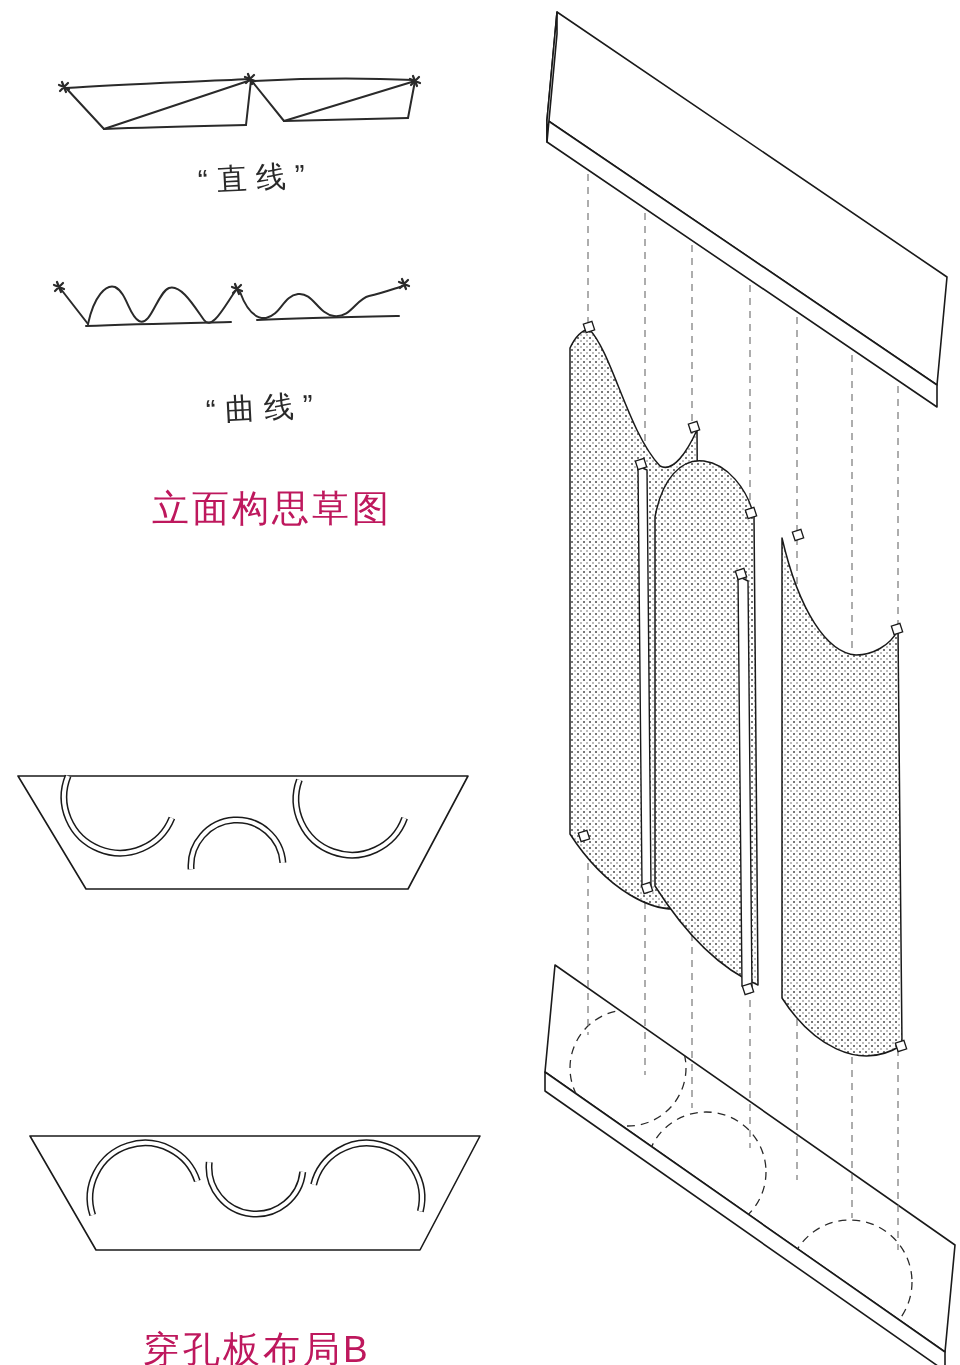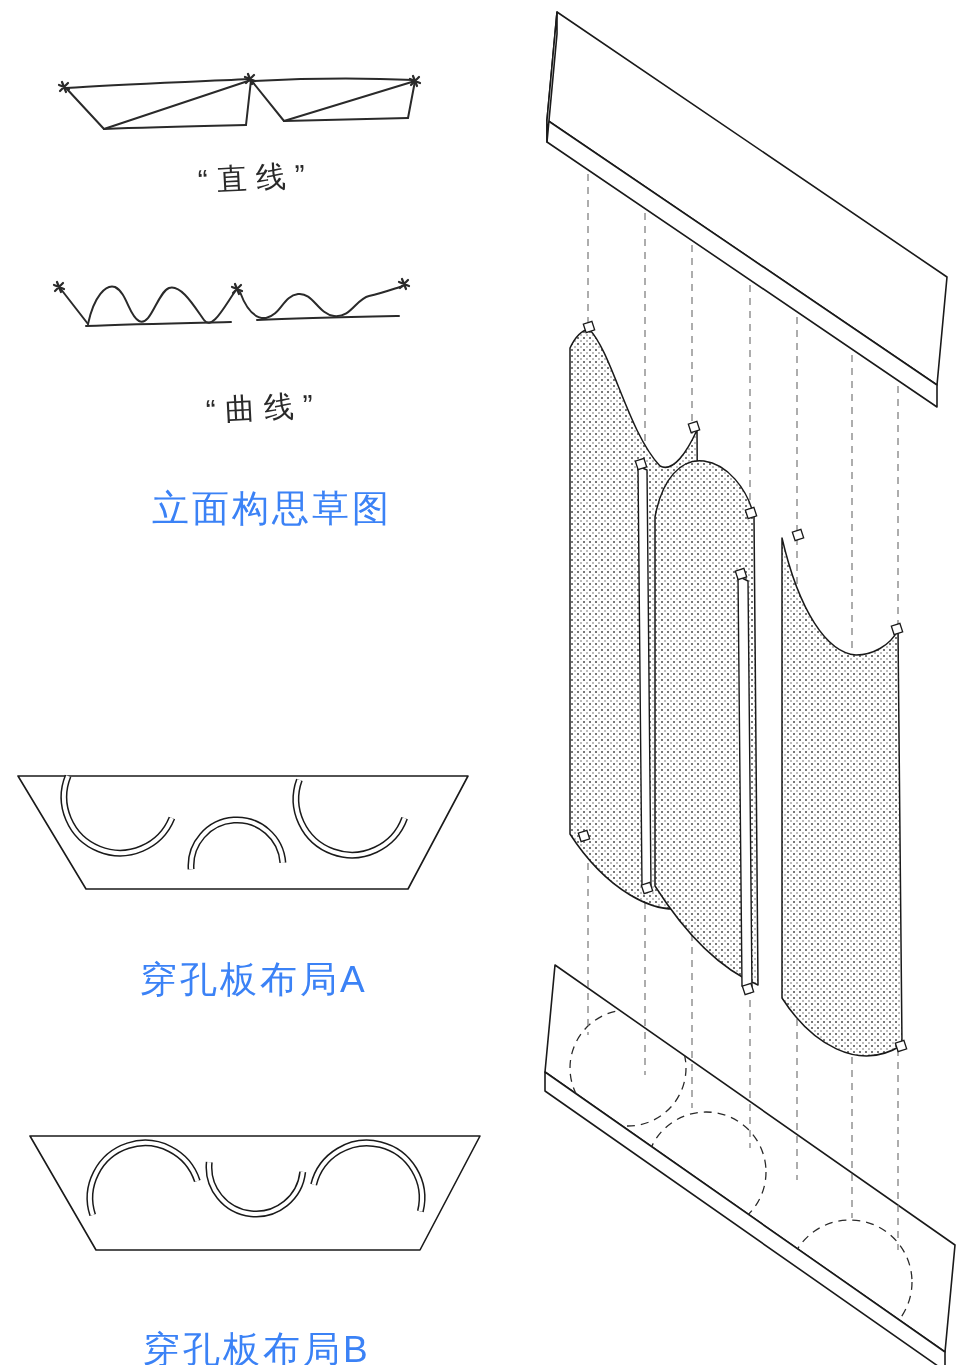--- a/index.html
+++ b/index.html
@@ -1,21 +1,21 @@
 <!DOCTYPE html>
 <html><head>
 <meta charset="utf-8">
 <style>
   html,body{margin:0;padding:0;background:#fff;}
   .canvas{
     position:relative;width:960px;height:1365px;background:#ffffff;overflow:hidden;
     font-family:"Liberation Sans","DejaVu Sans",sans-serif;
   }
   .canvas svg{position:absolute;left:0;top:0;}
-  .caption{position:absolute;color:#3b82f6;white-space:nowrap;}
+  .caption{position:absolute;color:#be185d;white-space:nowrap;}
   .caption.main{font-size:37px;font-weight:500;letter-spacing:3px;}
   .caption.hand{font-size:30px;font-weight:400;color:#2a2a2a;letter-spacing:9px;transform:rotate(-3deg);}
   .face{stroke:#1a1a1a;stroke-width:1.6;fill:#ffffff;stroke-linejoin:round;}
   .sk{stroke:#2a2a2a;stroke-width:2;fill:none;stroke-linecap:round;}
   .knot{stroke:#2a2a2a;stroke-width:2.2;fill:none;stroke-linecap:round;}
   .band-outer{stroke:#1a1a1a;stroke-width:7;fill:none;}
   .band-inner{stroke:#ffffff;stroke-width:4;fill:none;}
   .dashline{stroke:#777777;stroke-width:1.2;fill:none;stroke-dasharray:7 6;}
   .dashcircle{stroke:#2a2a2a;stroke-width:1.3;fill:none;stroke-dasharray:8 6;}
   .panel{fill:url(#dots);stroke:#1a1a1a;stroke-width:1.5;stroke-linejoin:round;}
@@ -159,16 +159,15 @@
         <rect class="node" x="743.5" y="984.5" width="9" height="9" transform="rotate(-18 748 989)"></rect>
         <rect class="node" x="896.5" y="1041.5" width="9" height="9" transform="rotate(-18 901 1046)"></rect>
       </g>
 
     </g>
   </svg>
 
   <div class="caption hand" style="left:198px;top:158px;">“直线”</div>
   <div class="caption hand" style="left:206px;top:388px;">“曲线”</div>
   <div class="caption main" style="left:152px;top:484px;">立面构思草图</div>
-  <div class="caption main" style="left:140px;top:955px;">穿孔板布局A</div>
   <div class="caption main" style="left:143px;top:1325px;">穿孔板布局B</div>
 
 </div>
 
 </body></html>

